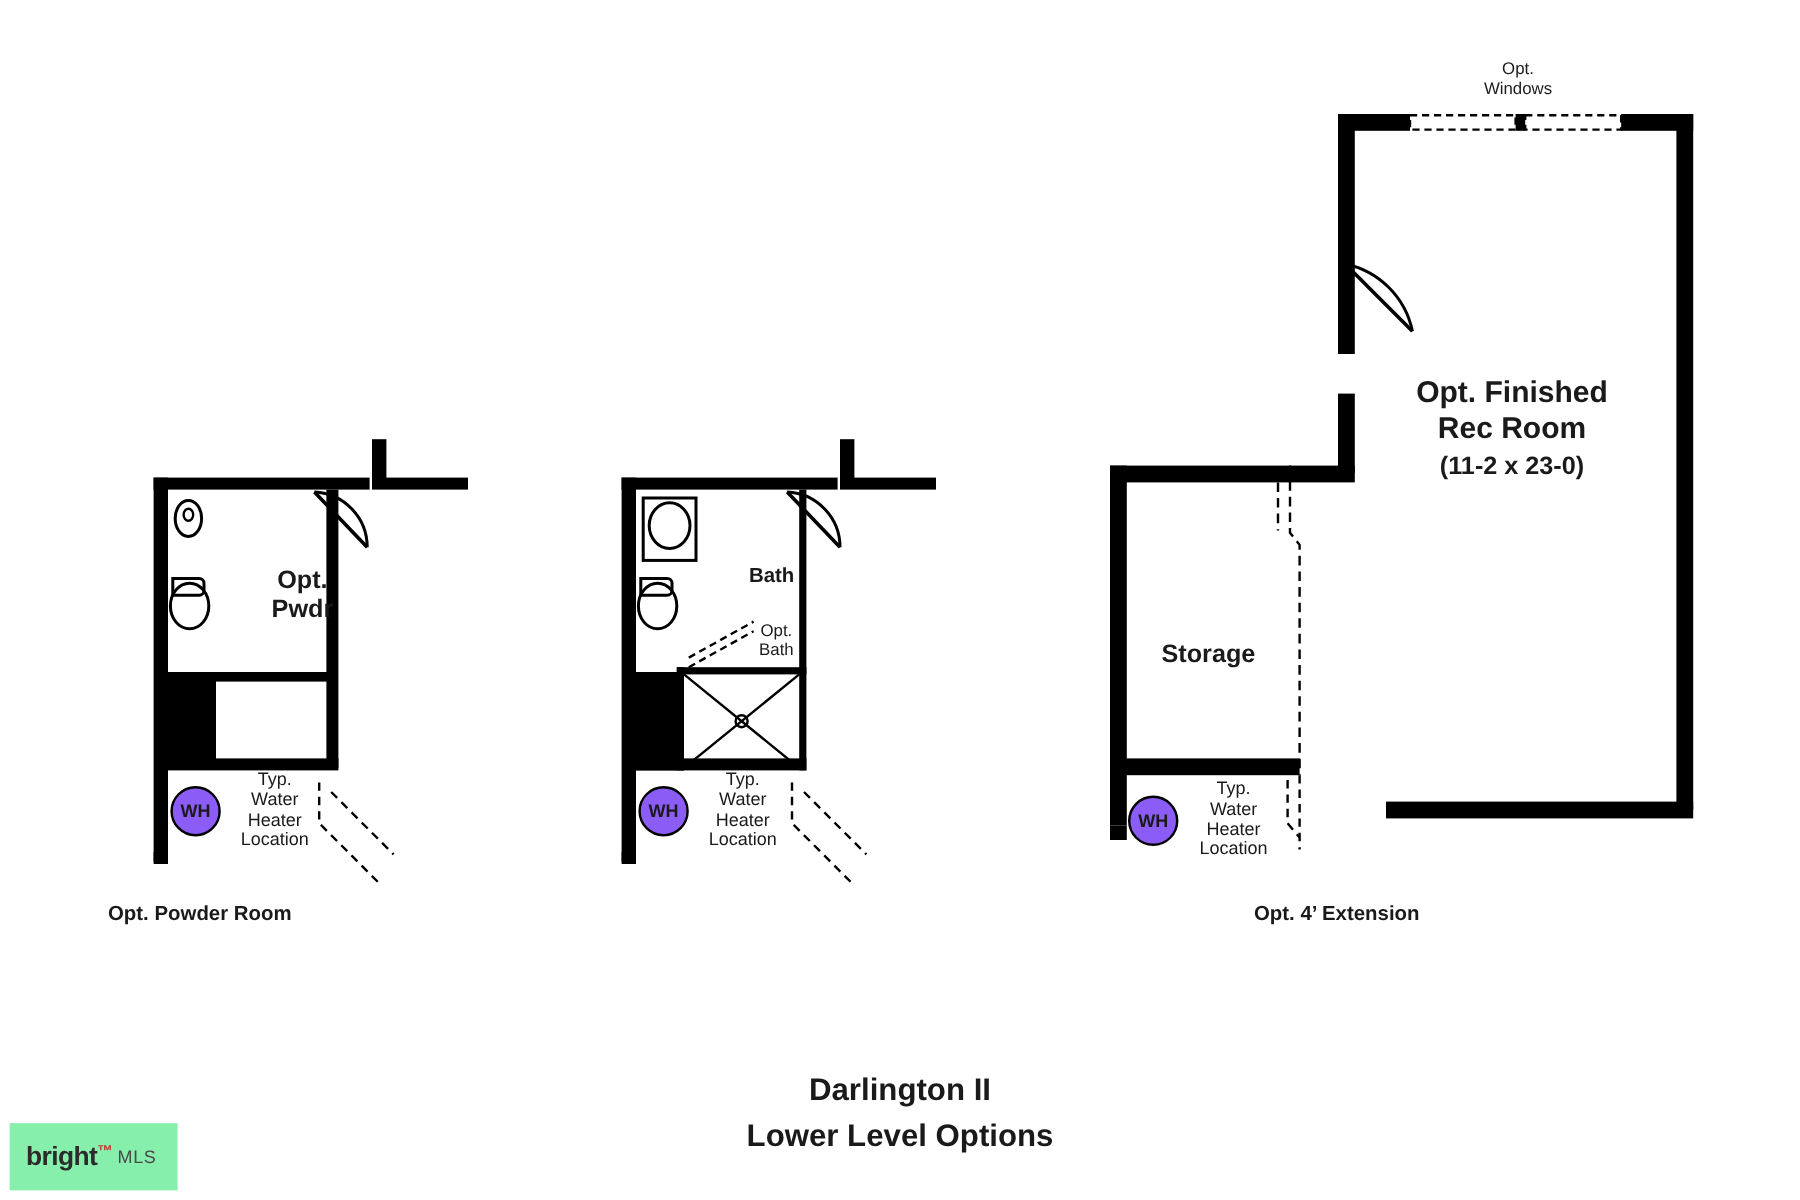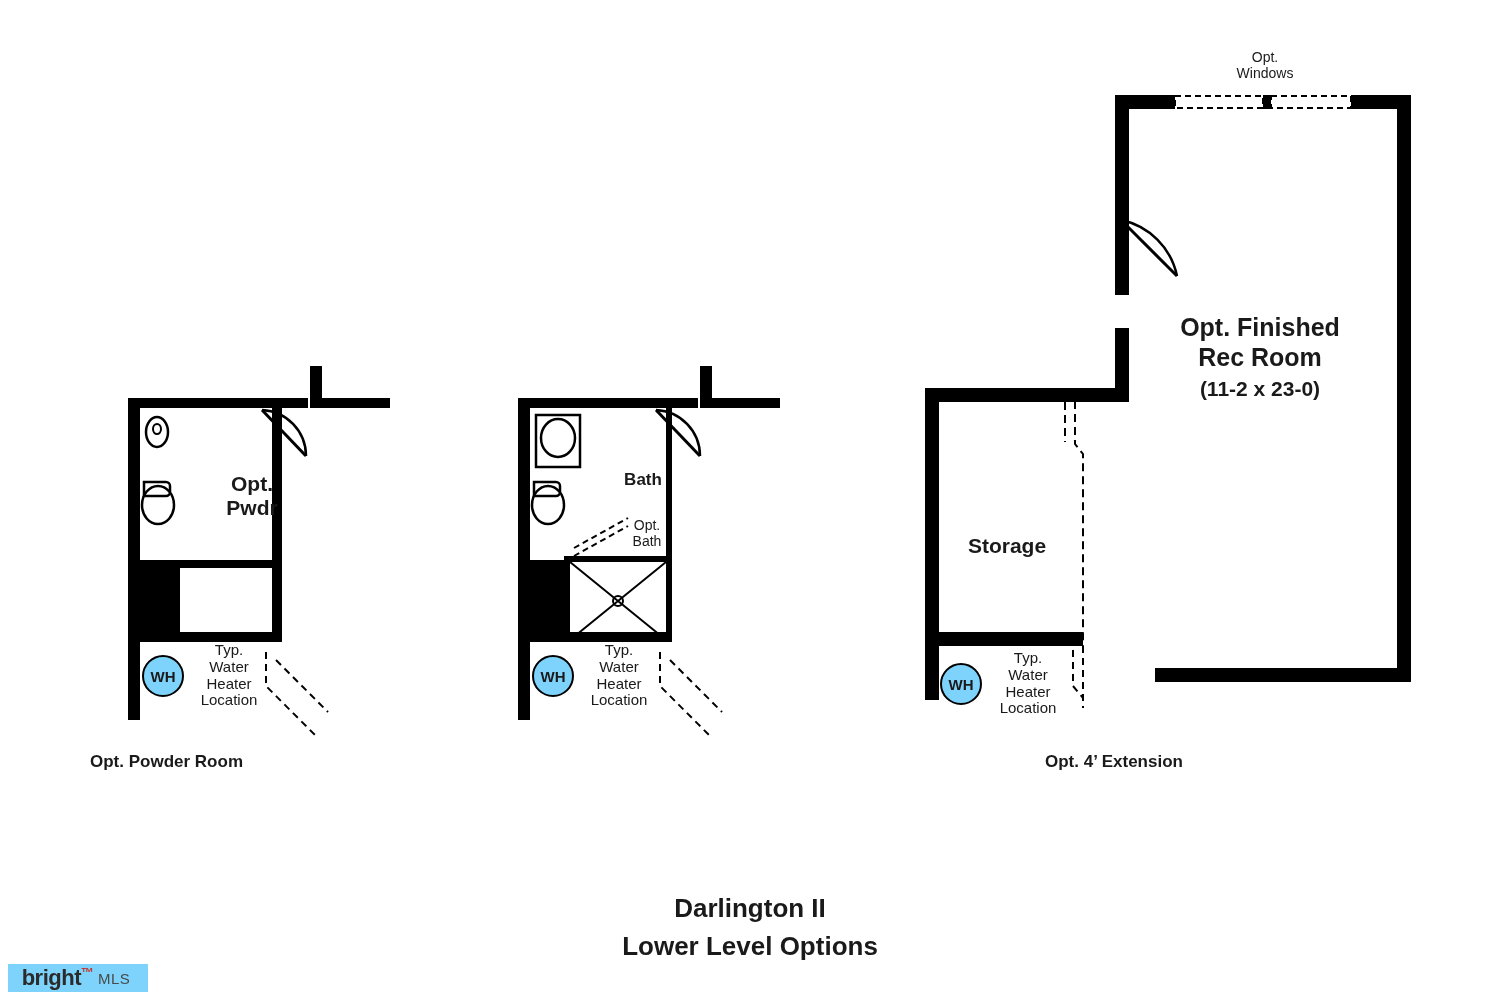--- a/index.html
+++ b/index.html
@@ -56,38 +56,38 @@
     width: 42px;
     height: 42px;
     border: 2.5px solid #000;
     border-radius: 50%;
     box-sizing: border-box;
     display: flex;
     align-items: center;
     justify-content: center;
     font-size: 15px;
     font-weight: bold;
-    background: #7dd3fc;
+    background: #8b5cf6;
   }
   .title-block {
     position: absolute;
     left: 0;
     width: 1500px;
     text-align: center;
     font-weight: bold;
     font-size: 26px;
     line-height: 1.45;
   }
   .logo {
     position: absolute;
     left: 8px;
     bottom: 8px;
     width: 140px;
-    height: 28px;
-    background: #7dd3fc;
+    height: 56px;
+    background: #86efac;
     display: flex;
     align-items: center;
     justify-content: center;
     gap: 4px;
   }
   .logo .logo-main {
     font-size: 22px;
     font-weight: bold;
     color: #2b2b2b;
     letter-spacing: -0.5px;

